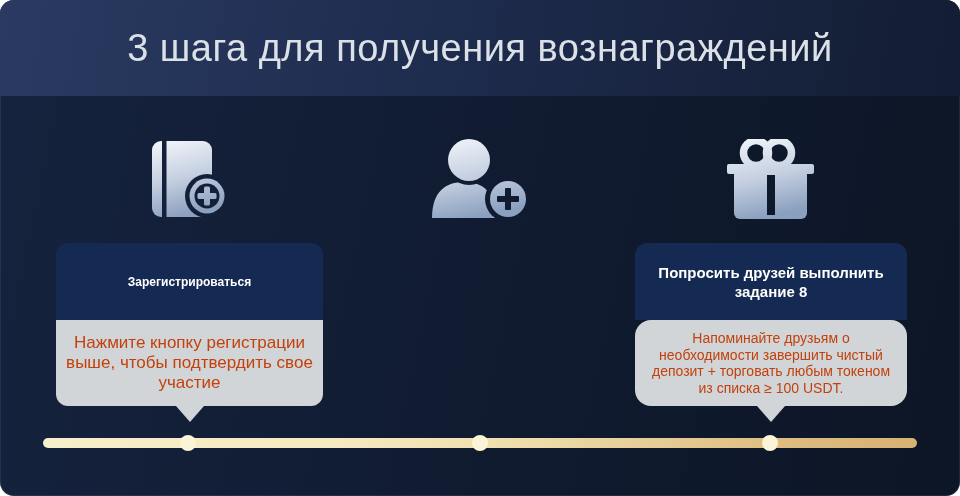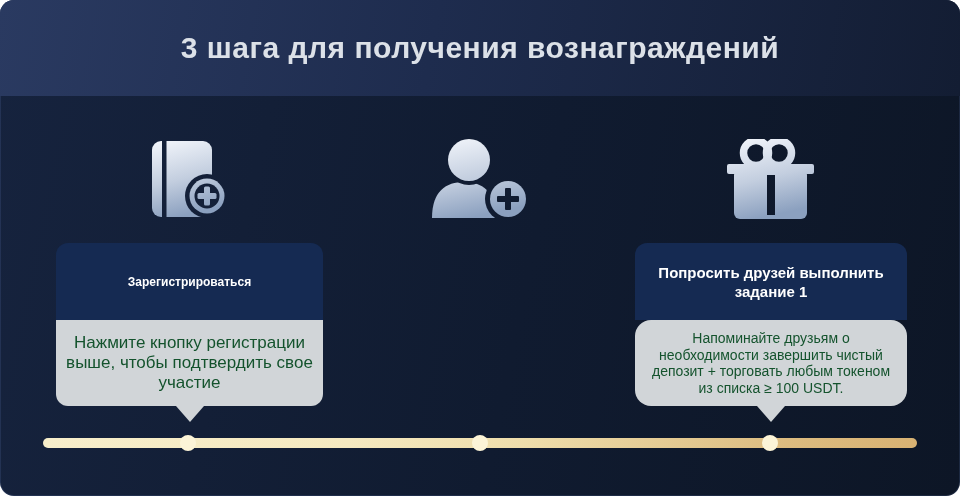--- a/index.html
+++ b/index.html
@@ -7,38 +7,38 @@
     position:relative; width:960px; height:496px; border-radius:14px; overflow:hidden;
     background: linear-gradient(102deg, #16233e 0%, #101b30 55%, #0d1626 100%);
     box-shadow: inset 0 0 0 1px rgba(100,130,190,0.18);
   }
   .title-band {
     position:absolute; top:0; left:0; right:0; height:96px;
     background: linear-gradient(100deg, #2a3a61 0%, #1e2c4e 45%, #131d33 100%);
     display:flex; align-items:center; justify-content:center;
   }
   .title-band h1 {
-    margin:12px; font-size:30px; font-weight:bold; color:#dce1e8; letter-spacing:0.5px;
+    margin:12px; font-size:38px; font-weight:normal; color:#dce1e8; letter-spacing:0.5px;
   }
   .step { position:absolute; top:130px; }
   .step-1 { left:56px;  width:267px; }
   .step-2 { left:345px; width:268px; }
   .step-3 { left:635px; width:272px; }
   .icon-wrap { height:100px; display:flex; align-items:center; justify-content:center; }
   .card { margin-top:13px; }
   .card-header {
     background:#152a52; border-radius:12px 12px 0 0; height:77px;
     display:flex; align-items:center; justify-content:center; text-align:center;
     color:#ffffff; font-weight:bold; font-size:12px; padding:12px 10px; box-sizing:border-box;
   }
   .card-header.small { font-size:15px; line-height:19px; padding:0 22px; }
   .card-body {
     background:#d1d5d8; border-radius:0 0 12px 12px; height:86px;
     display:flex; align-items:center; justify-content:center; text-align:center;
-    color:#14532d; padding:0 8px; box-sizing:border-box;
+    color:#c2410c; padding:0 8px; box-sizing:border-box;
   }
   .body-1 { font-size:17px;   line-height:20px; }
   .body-2 { font-size:14.5px; line-height:17px; }
   .body-3 { font-size:14px;   line-height:16.5px; padding:0 14px;border-radius:16px; }
   .arrow {
     width:0; height:0; margin:0 auto;
     border-left:14px solid transparent; border-right:14px solid transparent;
     border-top:16px solid #d1d5d8;
   }
   .track {
@@ -127,21 +127,21 @@
             <rect x="7" y="30" width="73" height="50" rx="6" fill="#fff"></rect>
             <circle cx="29" cy="14" r="12.5" fill="none" stroke="#fff" stroke-width="7.5"></circle>
             <circle cx="52" cy="14" r="12.5" fill="none" stroke="#fff" stroke-width="7.5"></circle>
             <rect x="40" y="36" width="8" height="40" fill="#000"></rect>
           </mask>
         </defs>
         <rect x="0" y="0" width="88" height="82" fill="url(#g3)" mask="url(#m3)"></rect>
       </svg>
     </div>
     <div class="card">
-      <div class="card-header small">Попросить друзей выполнить задание 1</div>
+      <div class="card-header small">Попросить друзей выполнить задание 8</div>
       <div class="card-body body-3">Напоминайте друзьям о необходимости завершить чистый депозит + торговать любым токеном из списка ≥ 100 USDT.</div>
       <div class="arrow"></div>
     </div>
   </section>
 
   <div class="track"></div>
   <div class="dot dot-1"></div>
   <div class="dot dot-2"></div>
   <div class="dot dot-3"></div>
 

